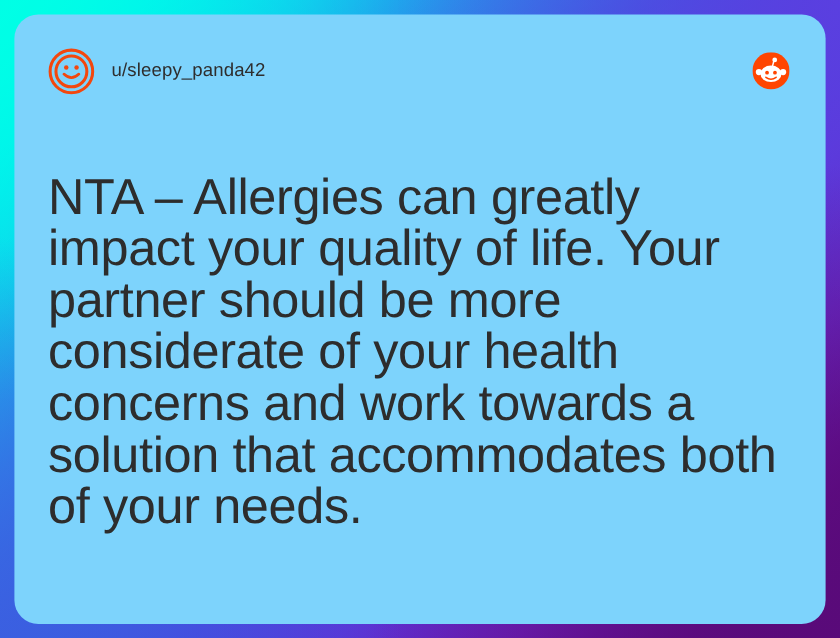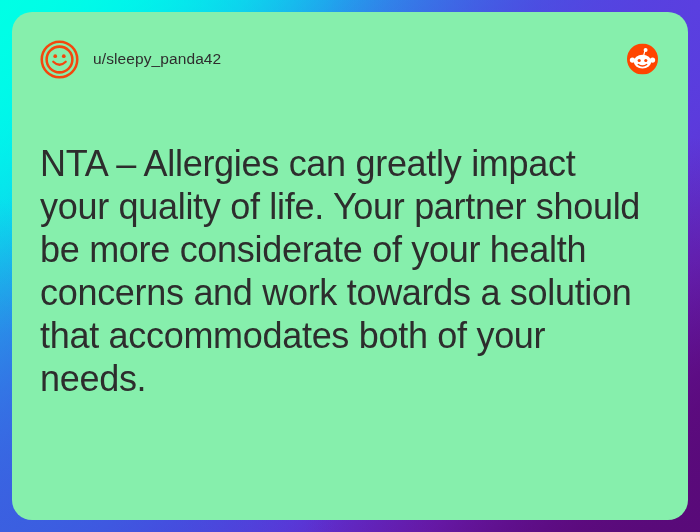--- a/index.html
+++ b/index.html
@@ -65,21 +65,21 @@
     pointer-events: none;
   }
 
   
   #quote-card {
     position: absolute;
     left: 12px;
     top: 12px;
     width: 676px;
     height: 508px;
-    background: #86efac;
+    background: #7dd3fc;
     border-radius: 20px;
     box-sizing: border-box;
     padding: 26px 28px 0 28px;
     overflow: hidden;
   }
 
   #card-header {
     position: relative;
     display: flex;
     align-items: center;
@@ -112,21 +112,21 @@
     display: block;
   }
 
   #quote-body {
     margin-top: 62px;
     padding-right: 10px;
   }
 
   #quote-text {
     font-family: "Liberation Sans", sans-serif;
-    font-size: 36px;
+    font-size: 42px;
     line-height: 43px;
     color: #2D2D2D;
     letter-spacing: -0.3px;
     font-weight: 400;
     margin: 0;
     word-spacing: 0px;
   }
 </style>
 </head>
 <body>

